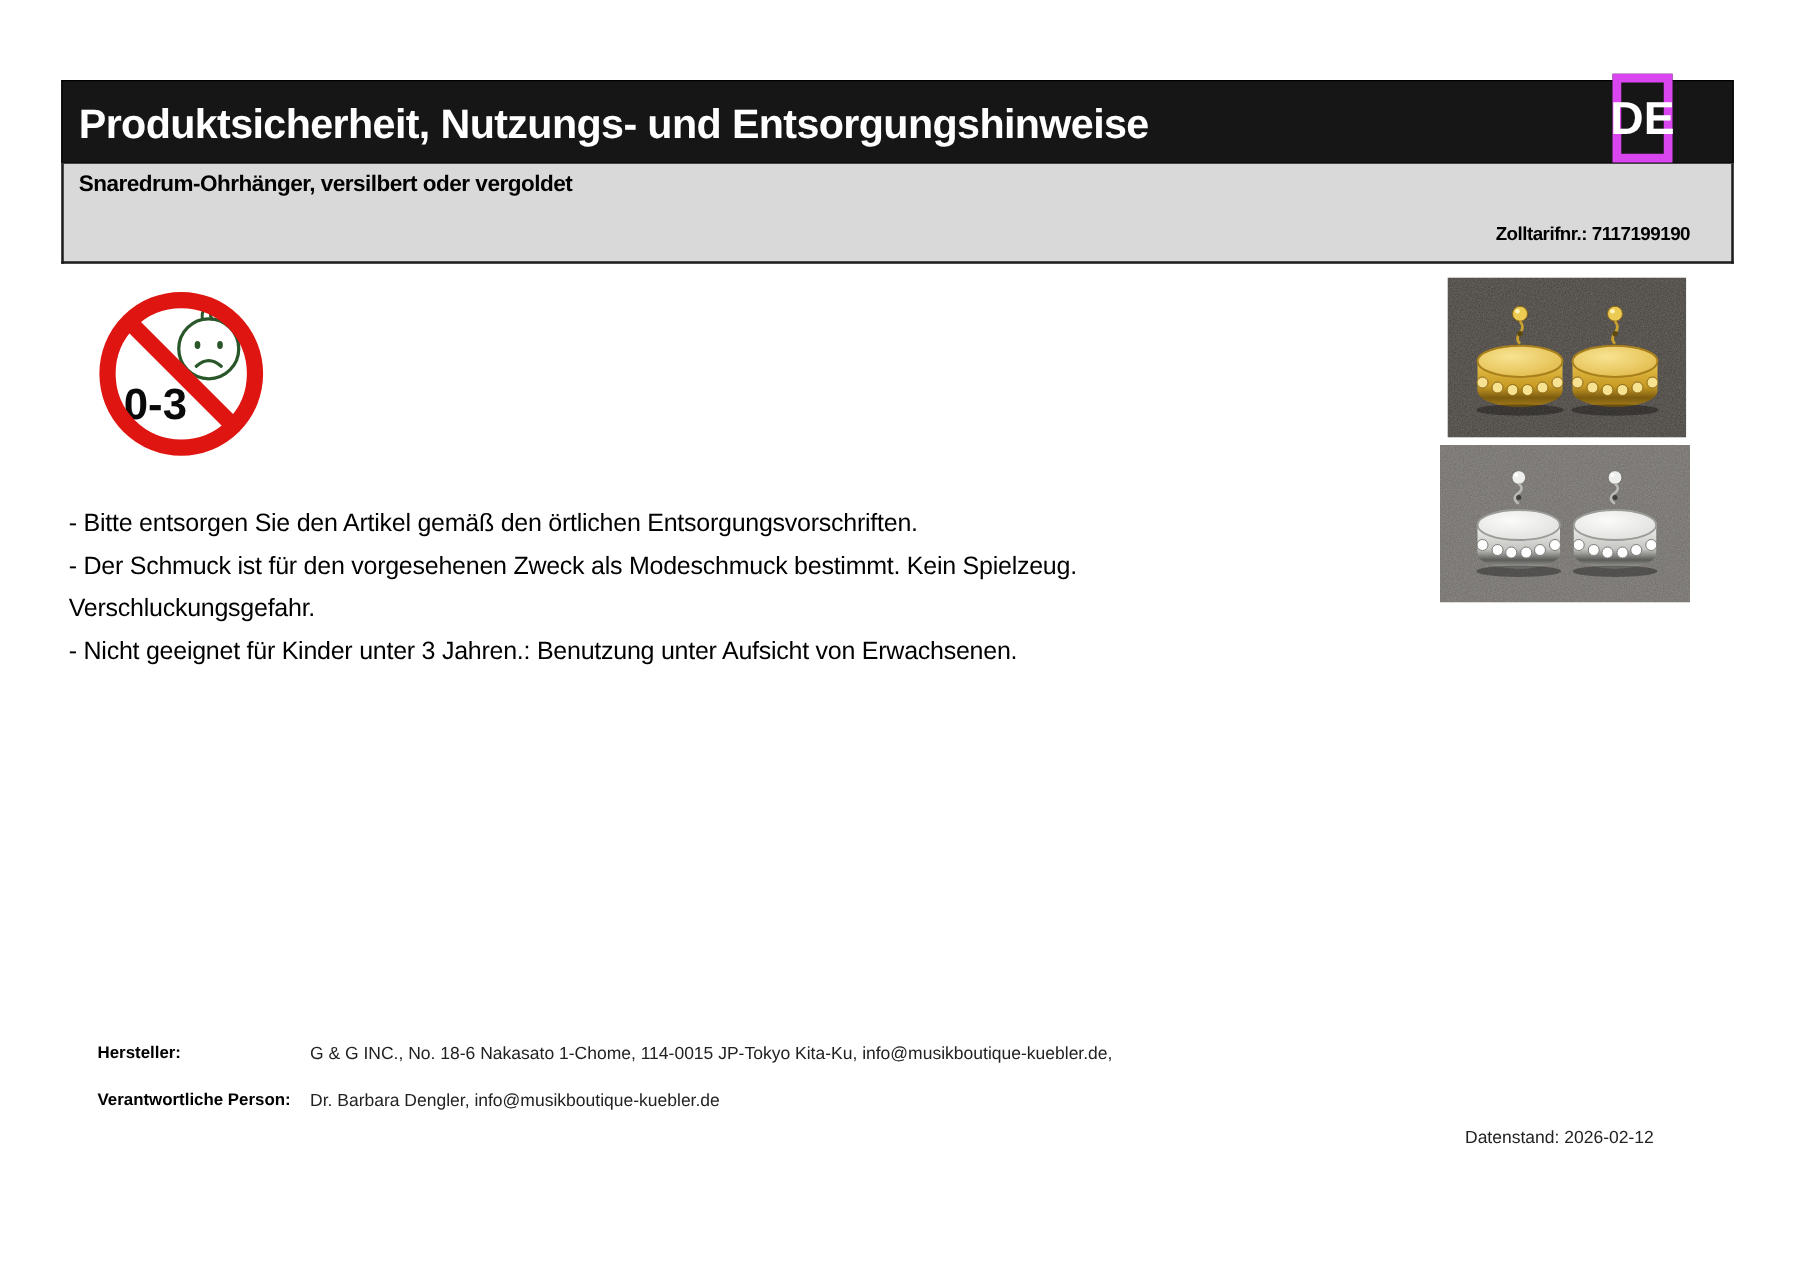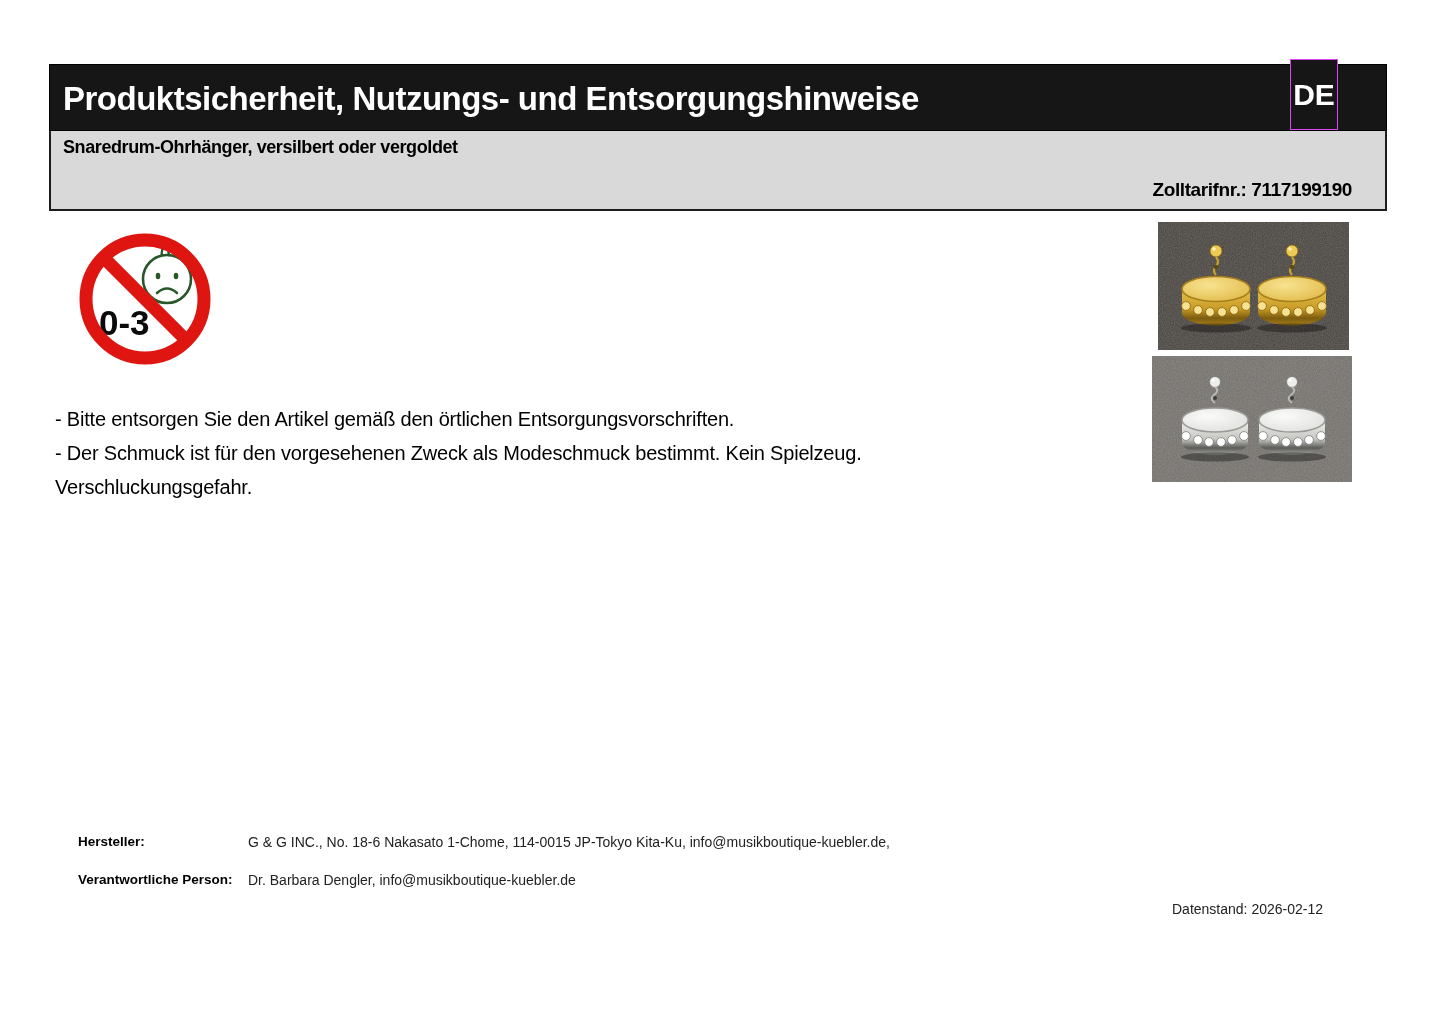--- a/index.html
+++ b/index.html
@@ -14,34 +14,34 @@
     position:absolute; left:49px; top:49px; width:1338px; height:67px;
     background:#161616; border:1px solid #000;
   }
   .header-title {
     position:absolute; left:13px; top:0; height:67px; line-height:67px;
     color:#fff; font-size:33px; font-weight:bold; letter-spacing:-0.5px;
     white-space:nowrap;
   }
   .lang-box {
     position:absolute; left:1290px; top:44px; width:48px; height:71px;
-    background:#161616; border:1px solid #d946ef;
+    background:#161616; border:7px solid #d946ef;
     display:flex; align-items:center; justify-content:center;
-    color:#fff; font-size:30px; font-weight:bold; z-index:3;
+    color:#fff; font-size:37px; font-weight:bold; z-index:3;
   }
   .subheader {
     position:absolute; left:49px; top:116px; width:1338px; height:80px;
     background:#d9d9d9; border:2px solid #1c1c1c; border-top:none;
   }
   .product-title {
     position:absolute; left:12px; top:6px; font-size:18px; font-weight:bold;
     letter-spacing:-0.4px; white-space:nowrap;
   }
   .tariff {
-    position:absolute; right:33px; top:48px; font-size:19px; font-weight:bold;
+    position:absolute; right:33px; top:48px; font-size:15px; font-weight:bold;
     letter-spacing:-0.4px; white-space:nowrap;text-align:center;
   }
   
   .age-warning { position:absolute; left:77px; top:216px; width:136px; height:136px; }
   
   .notes { position:absolute; left:55px; top:387px; width:980px; }
   .note-line { font-size:20px; line-height:34px; letter-spacing:-0.2px; white-space:nowrap; }
   
   .photo { position:absolute; display:block; }
   .photo-gold   { left:1158px; top:207px; width:191px; height:128px; }
@@ -98,20 +98,21 @@
     <g>
       <circle cx="68" cy="68" r="59" fill="none" stroke-width="13" stroke="#de1510"></circle>
       <line x1="27" y1="27" x2="109" y2="109" stroke-width="13" stroke="#de1510"></line>
     </g>
   </svg>
 
   <div class="notes">
     <div class="note-line">- Bitte entsorgen Sie den Artikel gemäß den örtlichen Entsorgungsvorschriften.</div>
     <div class="note-line">- Der Schmuck ist für den vorgesehenen Zweck als Modeschmuck bestimmt. Kein Spielzeug.</div>
     <div class="note-line">Verschluckungsgefahr.</div>
+    <div class="note-line">- Nicht geeignet für Kinder unter 3 Jahren.: Benutzung unter Aufsicht von Erwachsenen.</div>
   </div>
 
   <svg class="photo photo-gold" viewBox="0 0 191 128" role="img" aria-label="Snaredrum-Ohrhänger vergoldet">
     <defs>
       <filter id="grainG" x="0" y="0" width="100%" height="100%">
         <feTurbulence type="fractalNoise" baseFrequency="0.9" numOctaves="2" stitchTiles="stitch"></feTurbulence>
         <feColorMatrix type="matrix" values="0 0 0 0 0.55  0 0 0 0 0.52  0 0 0 0 0.48  0 0 0 0.35 0"></feColorMatrix>
       </filter>
       <linearGradient id="goldShell" x1="0" y1="0" x2="0" y2="1">
         <stop offset="0" stop-color="#e9c44c"></stop>

